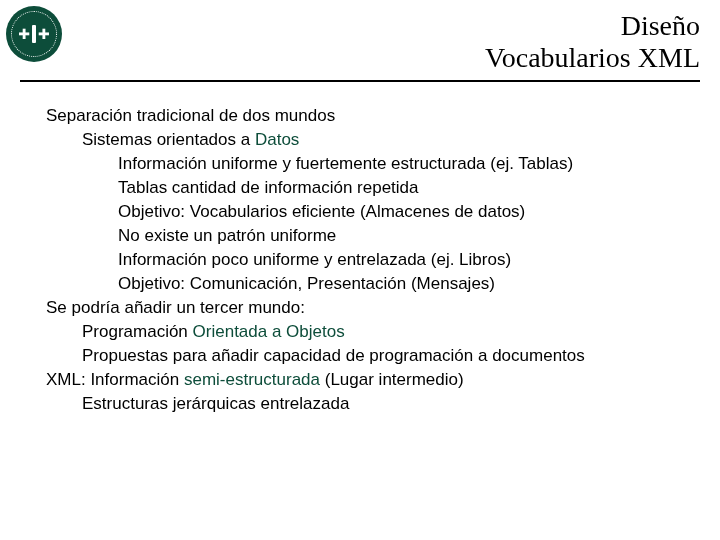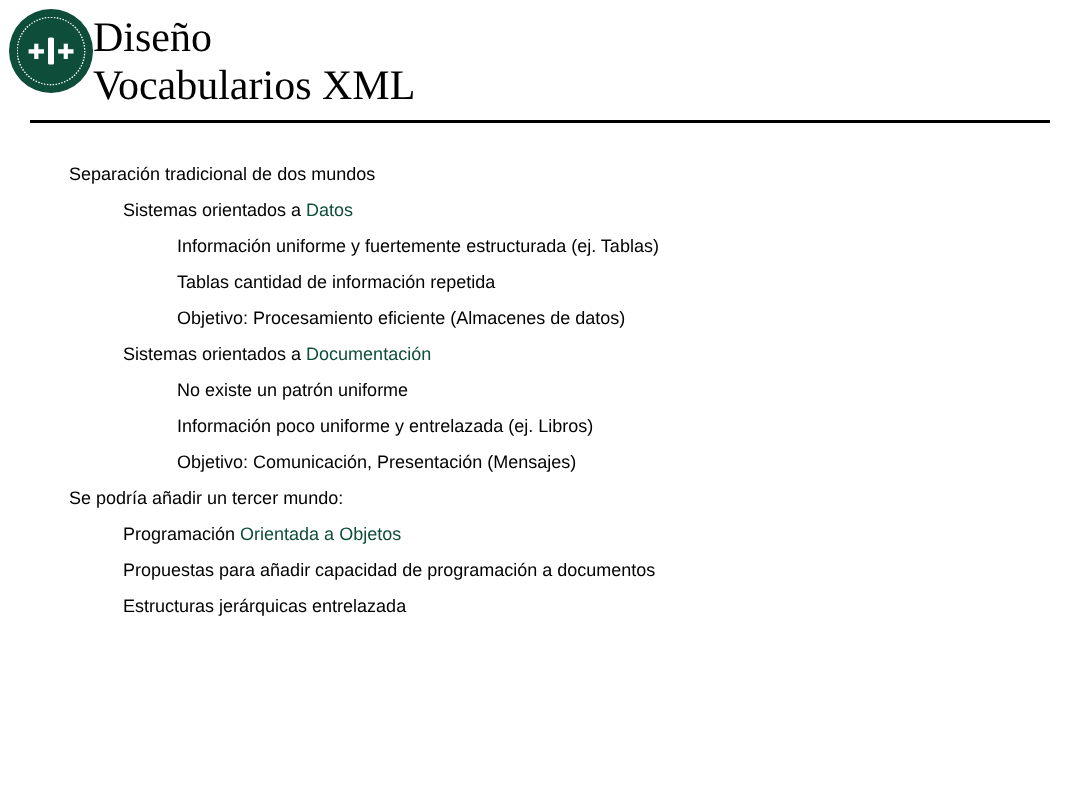--- a/index.html
+++ b/index.html
@@ -44,36 +44,37 @@
     background: #ffffff;
     border-radius: 1px;
   }
   .seal-cross {
     color: #ffffff;
     font-size: 14px;
     line-height: 14px;
   }
   .title-block {
     flex: 1;
+    text-align: right;
     padding-top: 4px;
   }
   .title-line {
     font-size: 28px;
     line-height: 32px;
     font-family: Georgia, "Times New Roman", serif;
     color: #000000;
   }
   .rule {
     border: none;
     border-top: 2px solid #000000;
     margin: 6px 20px 0 20px;
   }
   .content {
     padding: 22px 30px 0 46px;
-    font-size: 12px;
+    font-size: 17px;
     line-height: 24px;
   }
   .lvl0 { padding-left: 0; }
   .lvl1 { padding-left: 36px; }
   .lvl2 { padding-left: 72px; }
   .kw {
     color: #0d4d3a;
     margin-top: 16px;
   }
 </style>
@@ -93,22 +94,22 @@
     <div class="title-line">Vocabularios XML</div>
   </div>
 </div>
 <hr class="rule">
 
 <div class="content" id="content">
     <div class="lvl0"><span>Separación tradicional de dos mundos</span></div>
     <div class="lvl1"><span>Sistemas orientados a </span><span class="kw">Datos</span></div>
     <div class="lvl2"><span>Información uniforme y fuertemente estructurada (ej. Tablas)</span></div>
     <div class="lvl2"><span>Tablas cantidad de información repetida</span></div>
-    <div class="lvl2"><span>Objetivo: Procesamiento eficiente (Almacenes de datos)</span></div>
-    <div class="lvl1"><span>Sistemas orientados a </span><span class="kw">Documentación</span></div>
+    <div class="lvl2"><span>Objetivo: Vocabularios eficiente (Almacenes de datos)</span></div>
     <div class="lvl2"><span>No existe un patrón uniforme</span></div>
     <div class="lvl2"><span>Información poco uniforme y entrelazada (ej. Libros)</span></div>
     <div class="lvl2"><span>Objetivo: Comunicación, Presentación  (Mensajes)</span></div>
     <div class="lvl0"><span>Se podría añadir un tercer mundo:</span></div>
     <div class="lvl1"><span>Programación </span><span class="kw">Orientada a Objetos</span></div>
     <div class="lvl1"><span>Propuestas para añadir capacidad de programación a documentos</span></div>
+    <div class="lvl0"><span>XML: Información </span><span class="kw">semi-estructurada</span><span> (Lugar intermedio)</span></div>
     <div class="lvl1"><span>Estructuras jerárquicas entrelazada</span></div>
   </div>
 
 </body></html>

